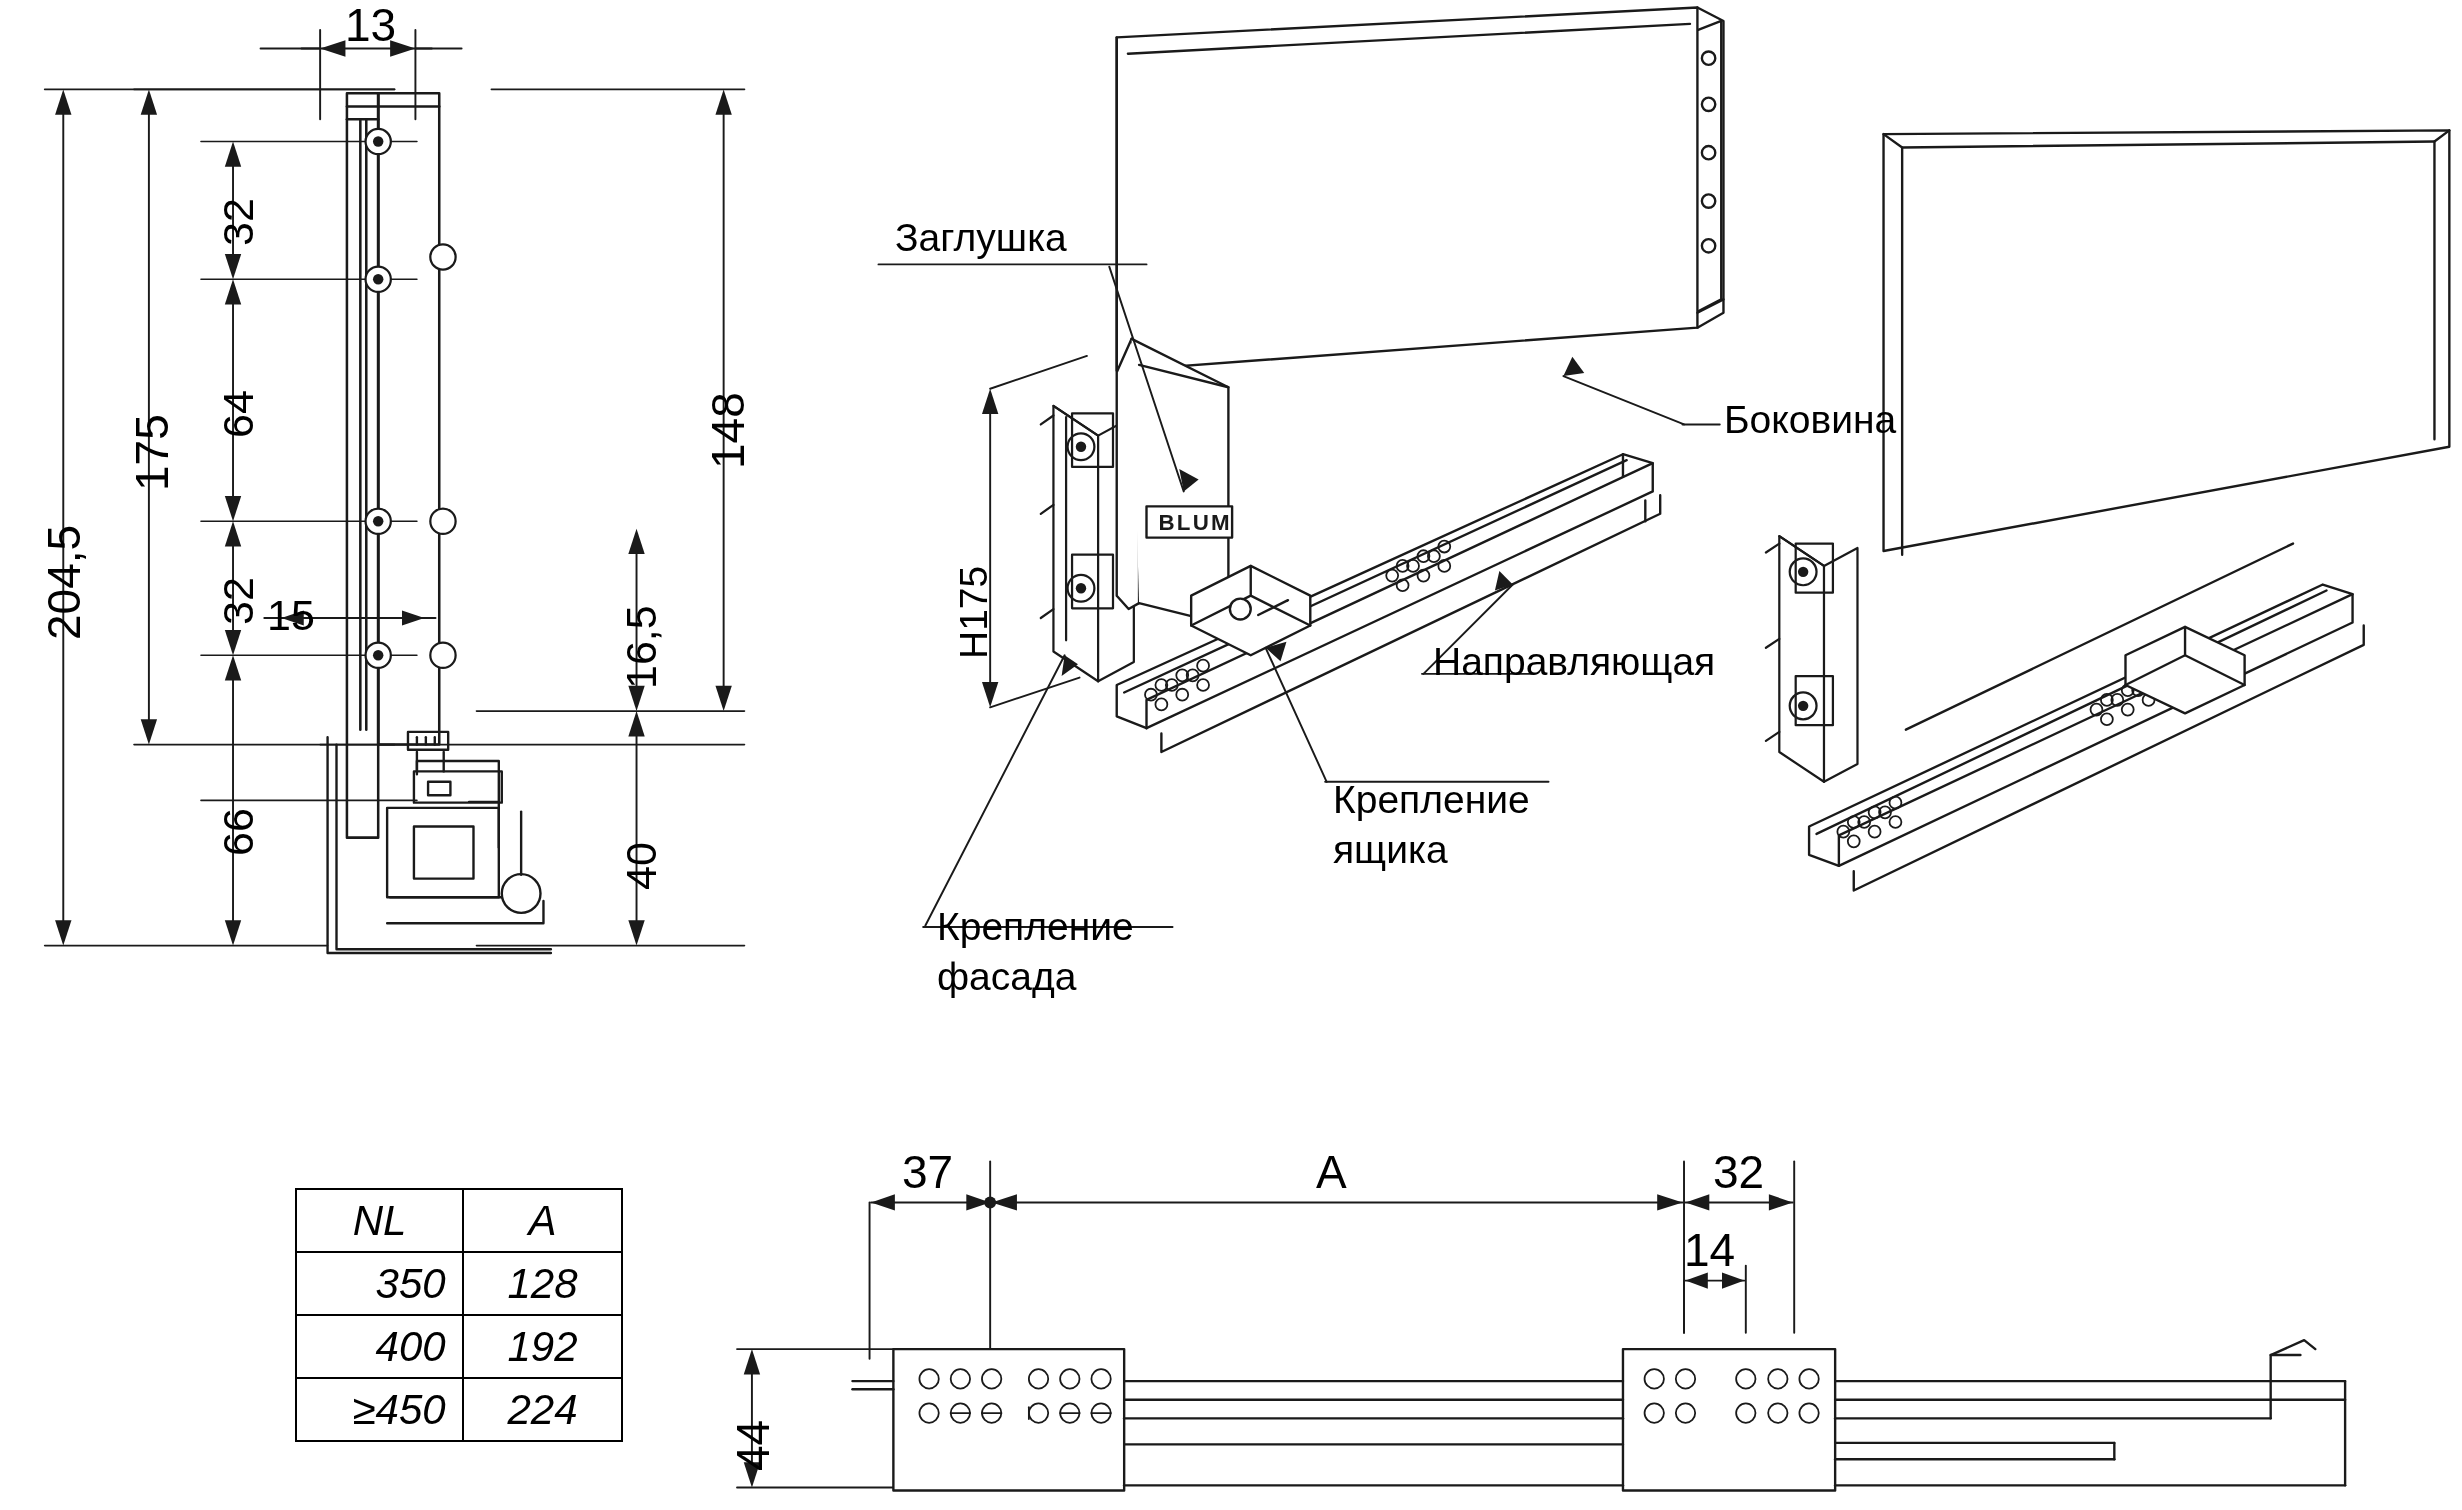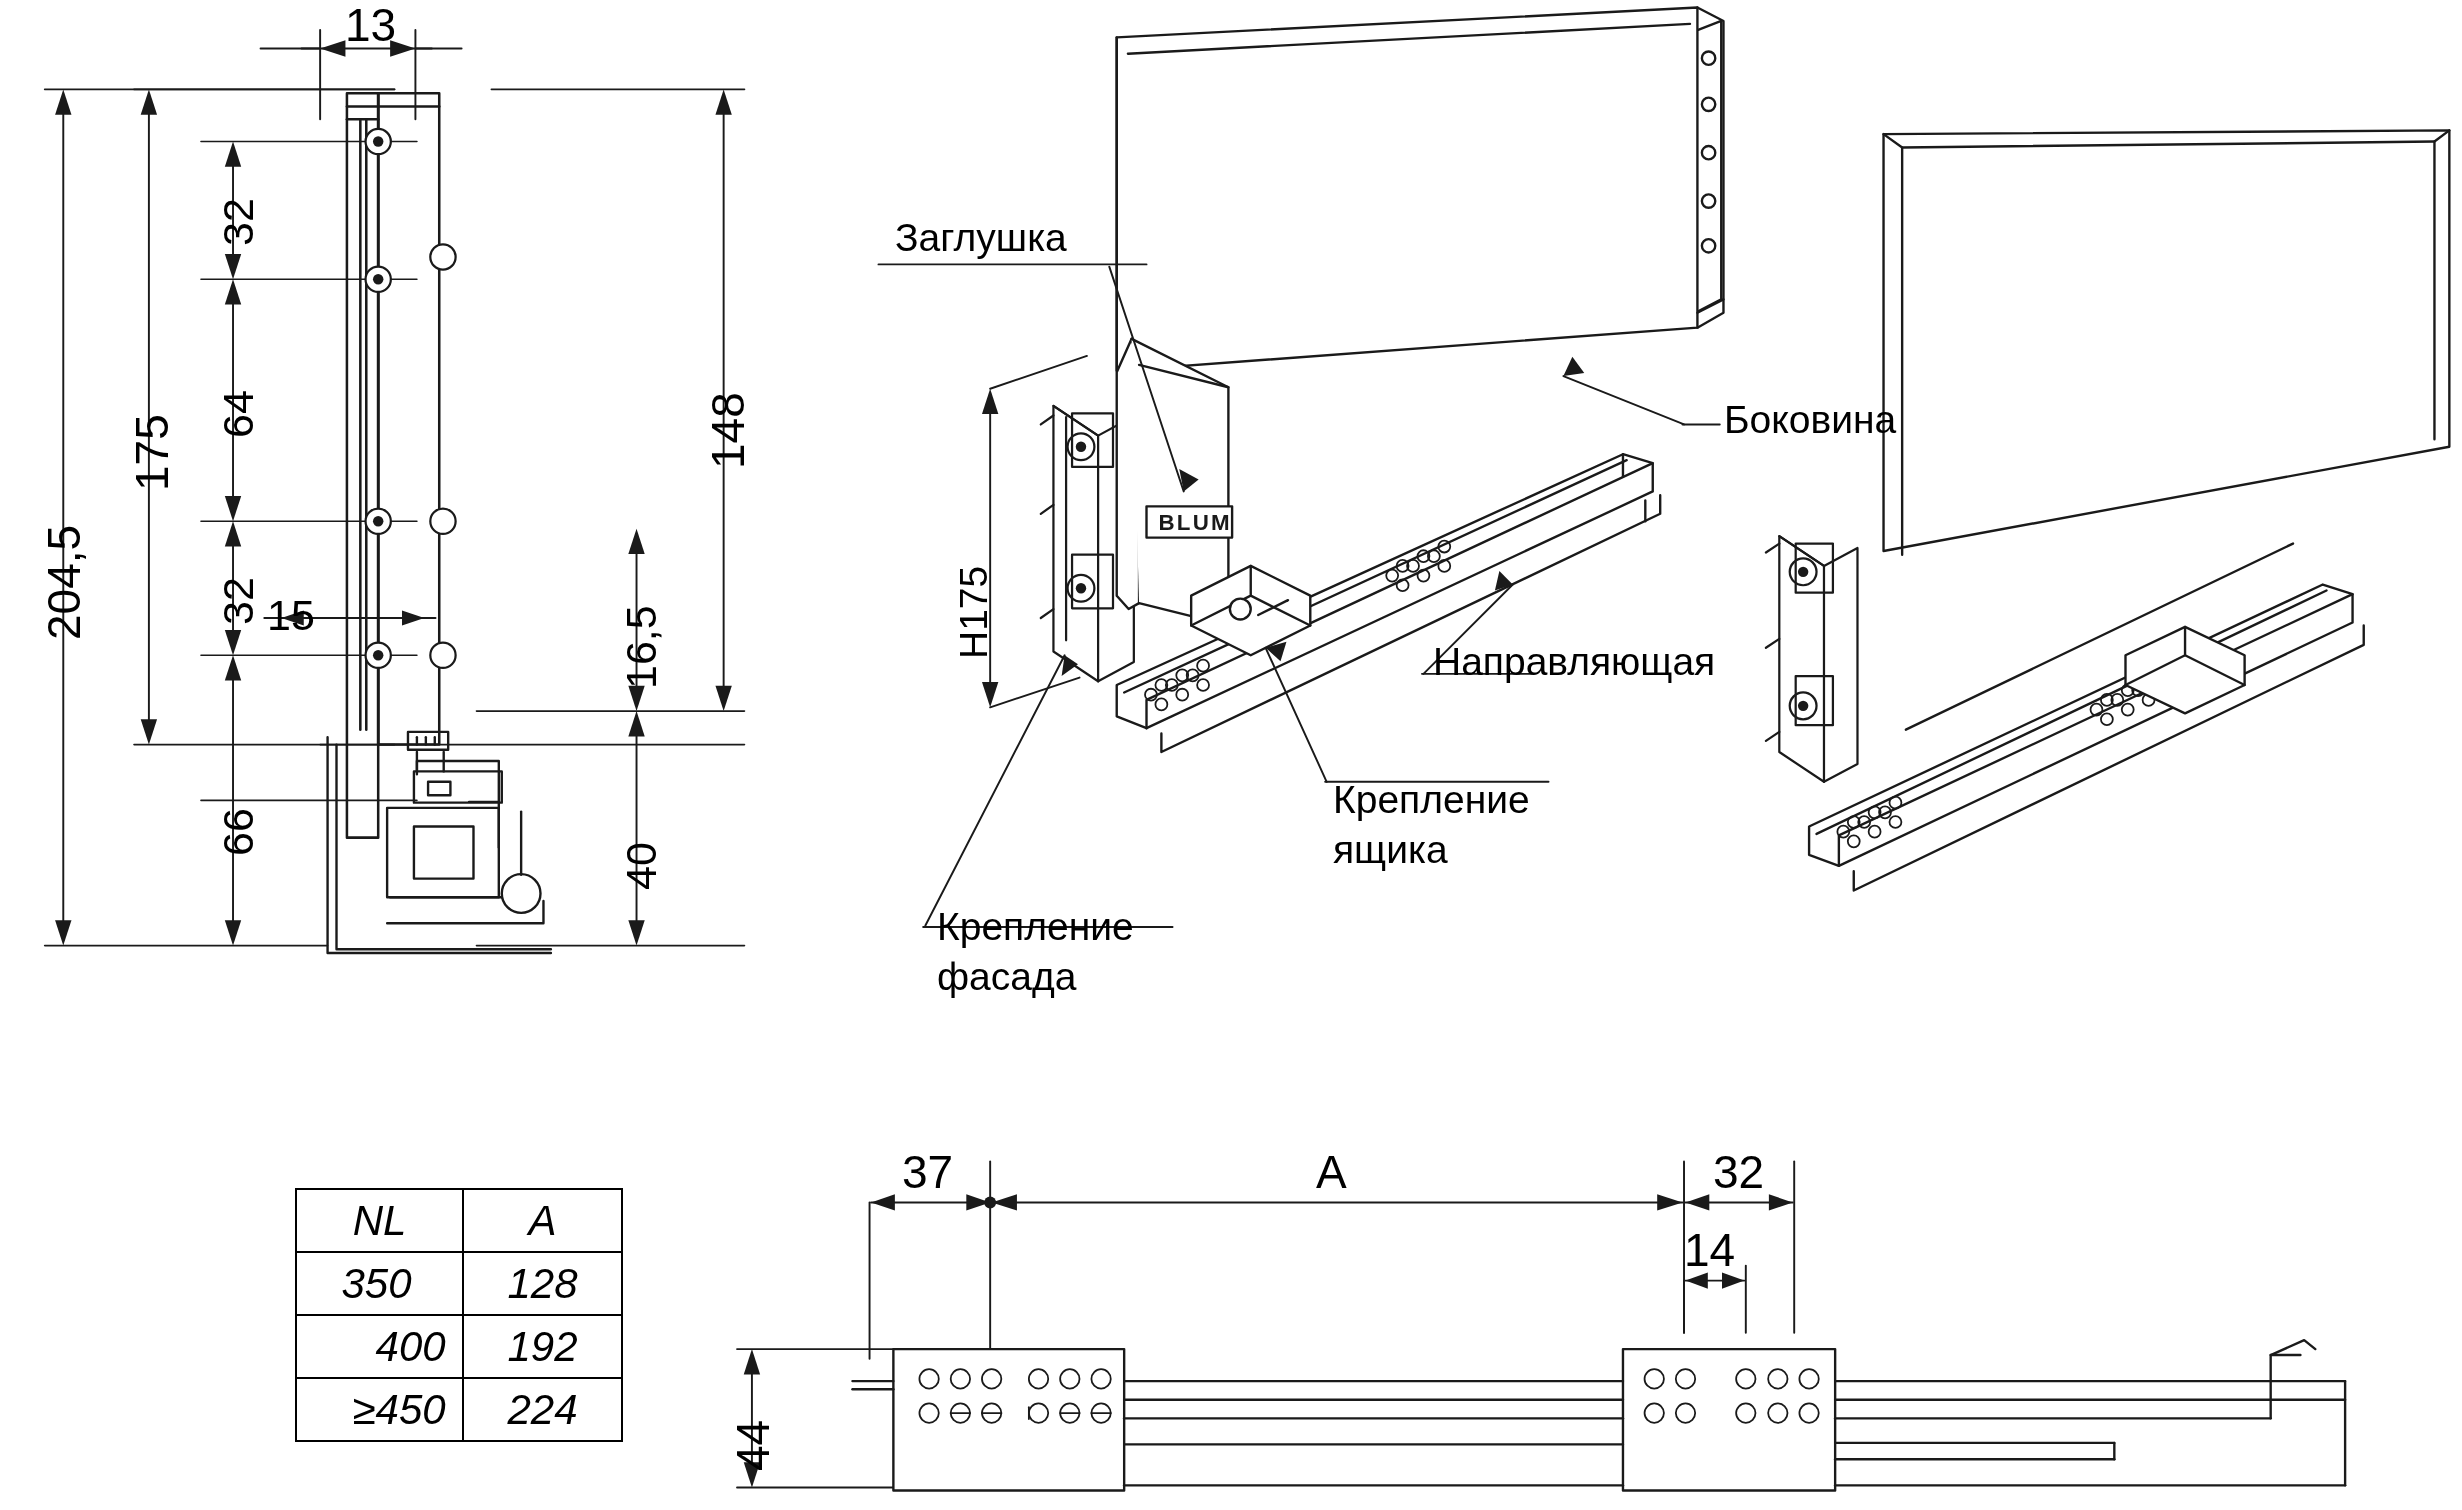--- a/index.html
+++ b/index.html
@@ -501,21 +501,21 @@
   <div class="lbl dim-big" style="left:1684px; top:1225px;">14</div>
   <div class="lbl dim-big rot90" style="left:728px; top:1471px;">44</div>
 
   <table class="tbl" style="left:295px; top:1188px; width:328px;">
     <tbody>
         <tr>
       <th style="width:162px; height:58px;">NL</th>
       <th style="width:162px; height:58px;">A</th>
     </tr>
     <tr>
-      <td class="num-right" style="height:58px;text-align:center;">350</td>
+      <td class="num-right" style="height:58px;">350</td>
       <td class="num-center" style="height:58px;">128</td>
     </tr>
     <tr>
       <td class="num-right" style="height:58px;">400</td>
       <td class="num-center" style="height:58px;">192</td>
     </tr>
     <tr>
       <td class="num-right" style="height:58px;margin-top:11px;">≥450</td>
       <td class="num-center" style="height:58px;">224</td>
     </tr>

